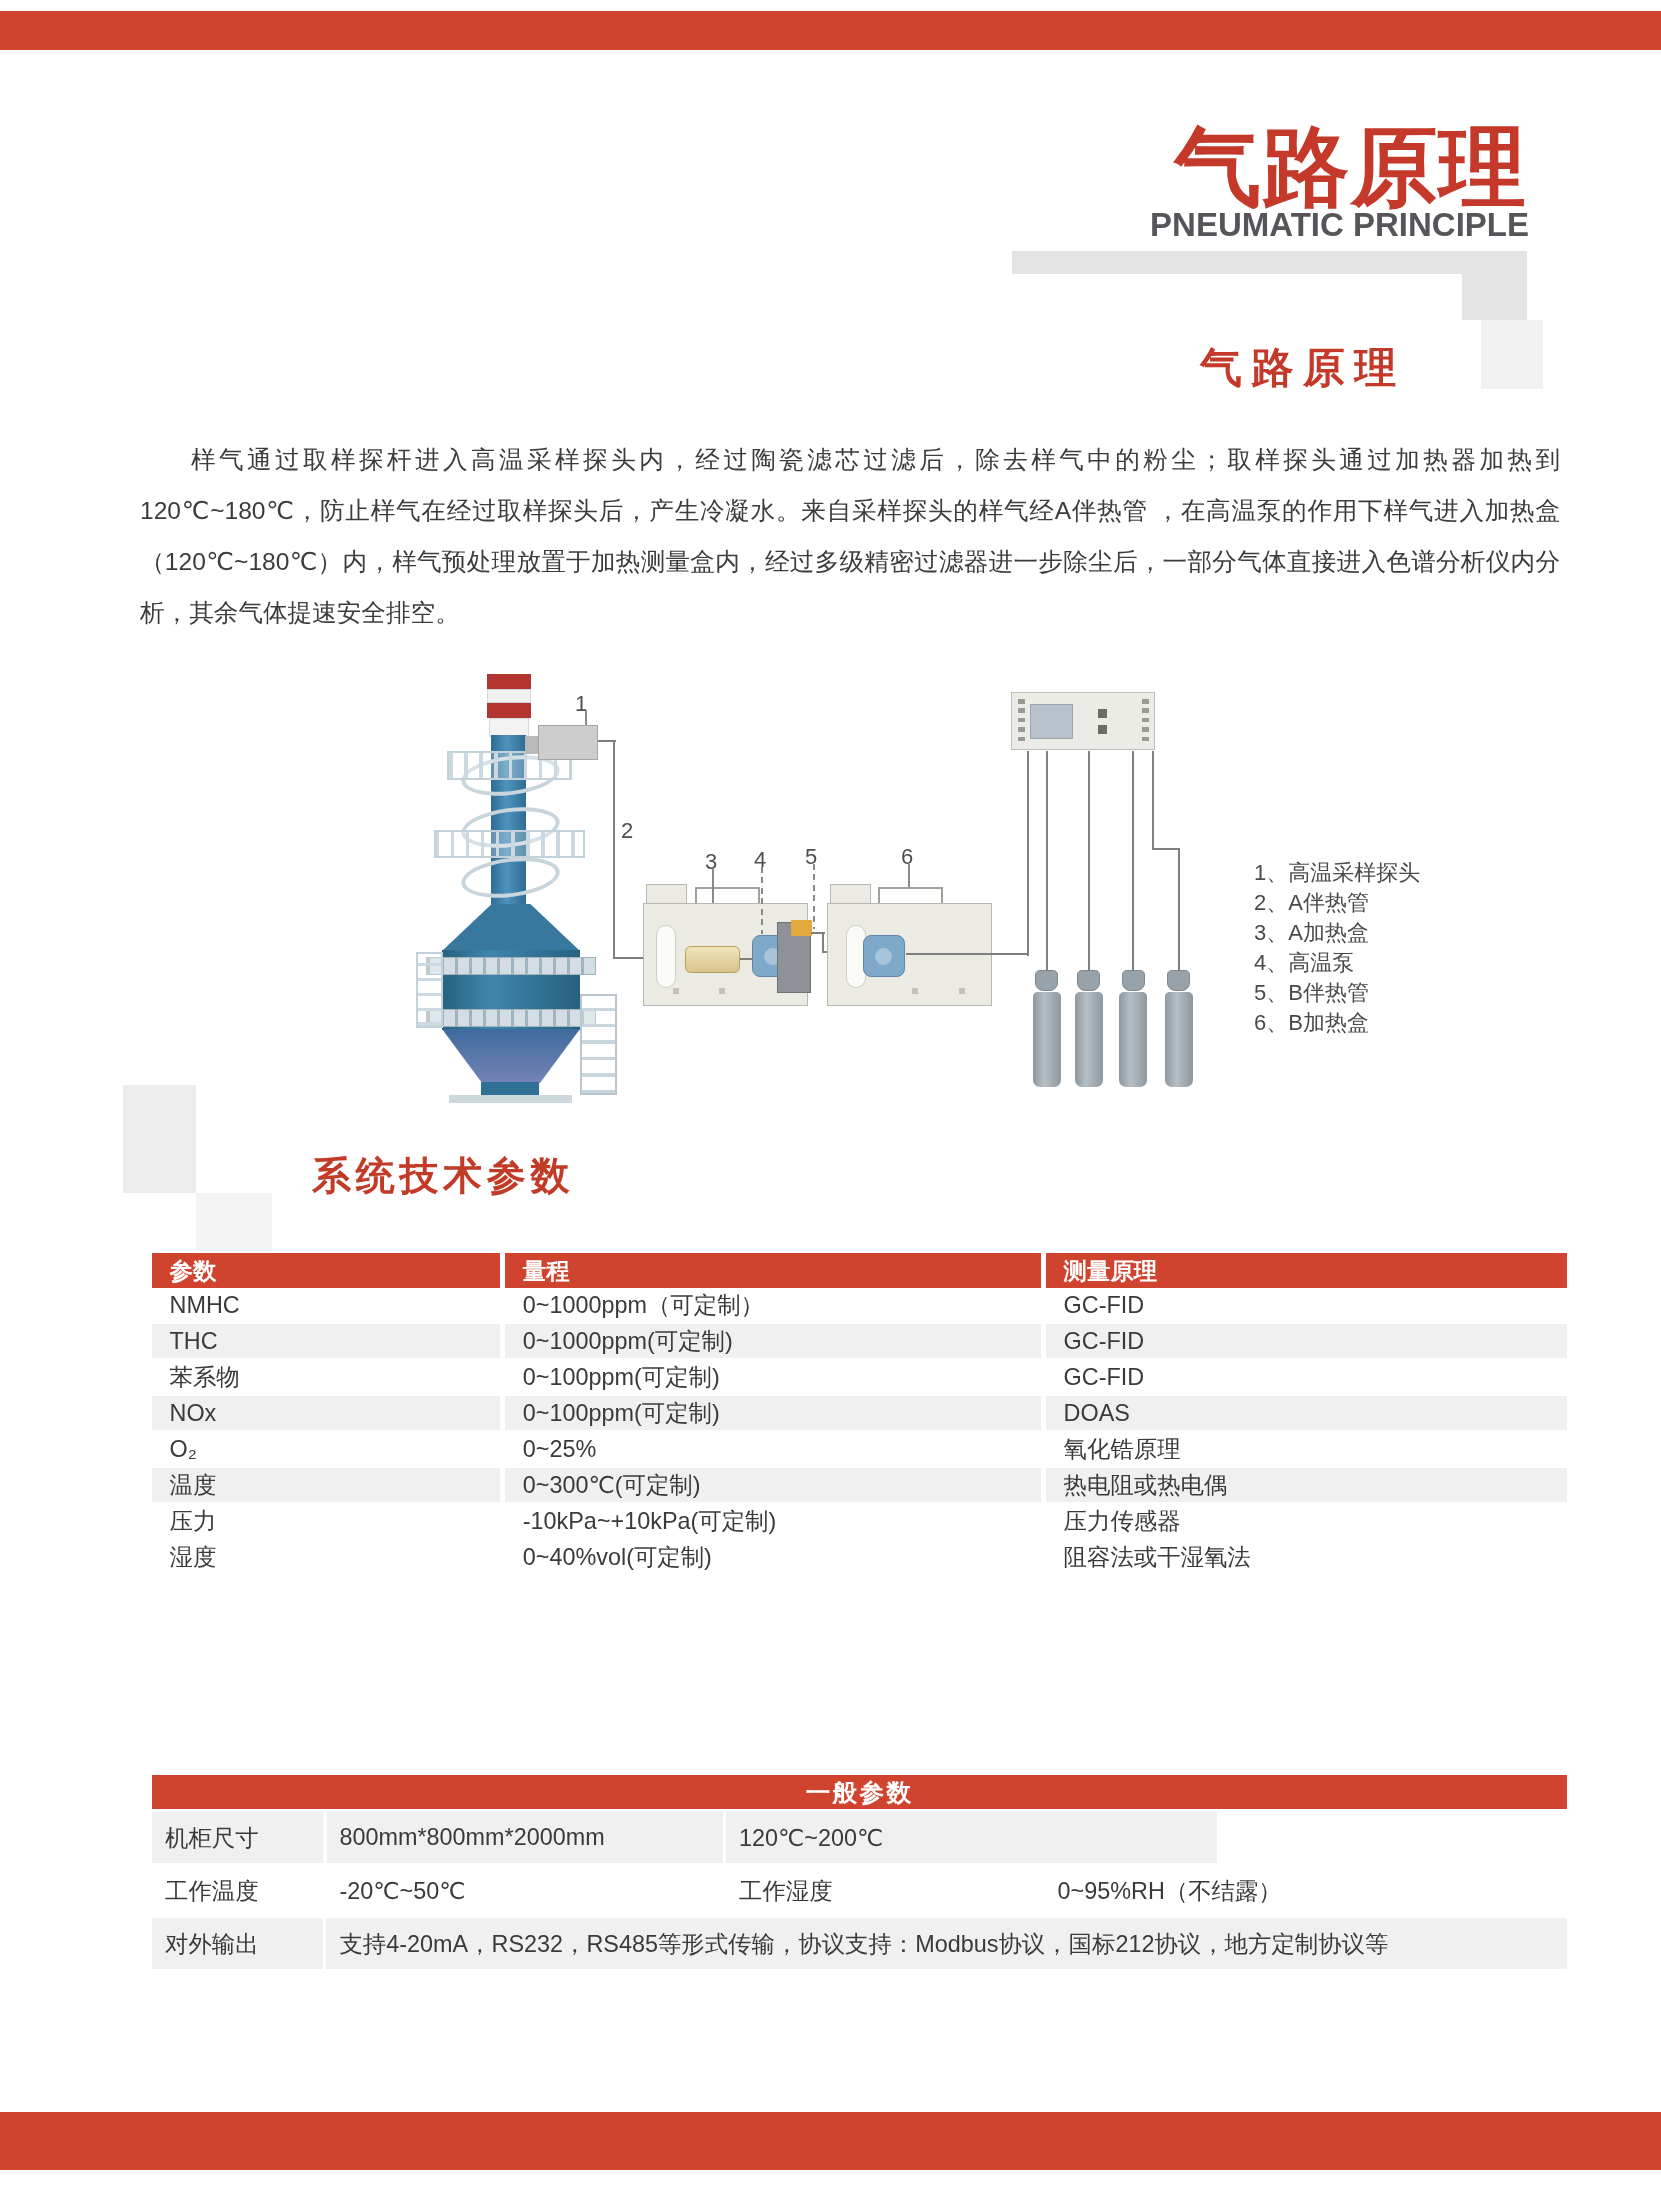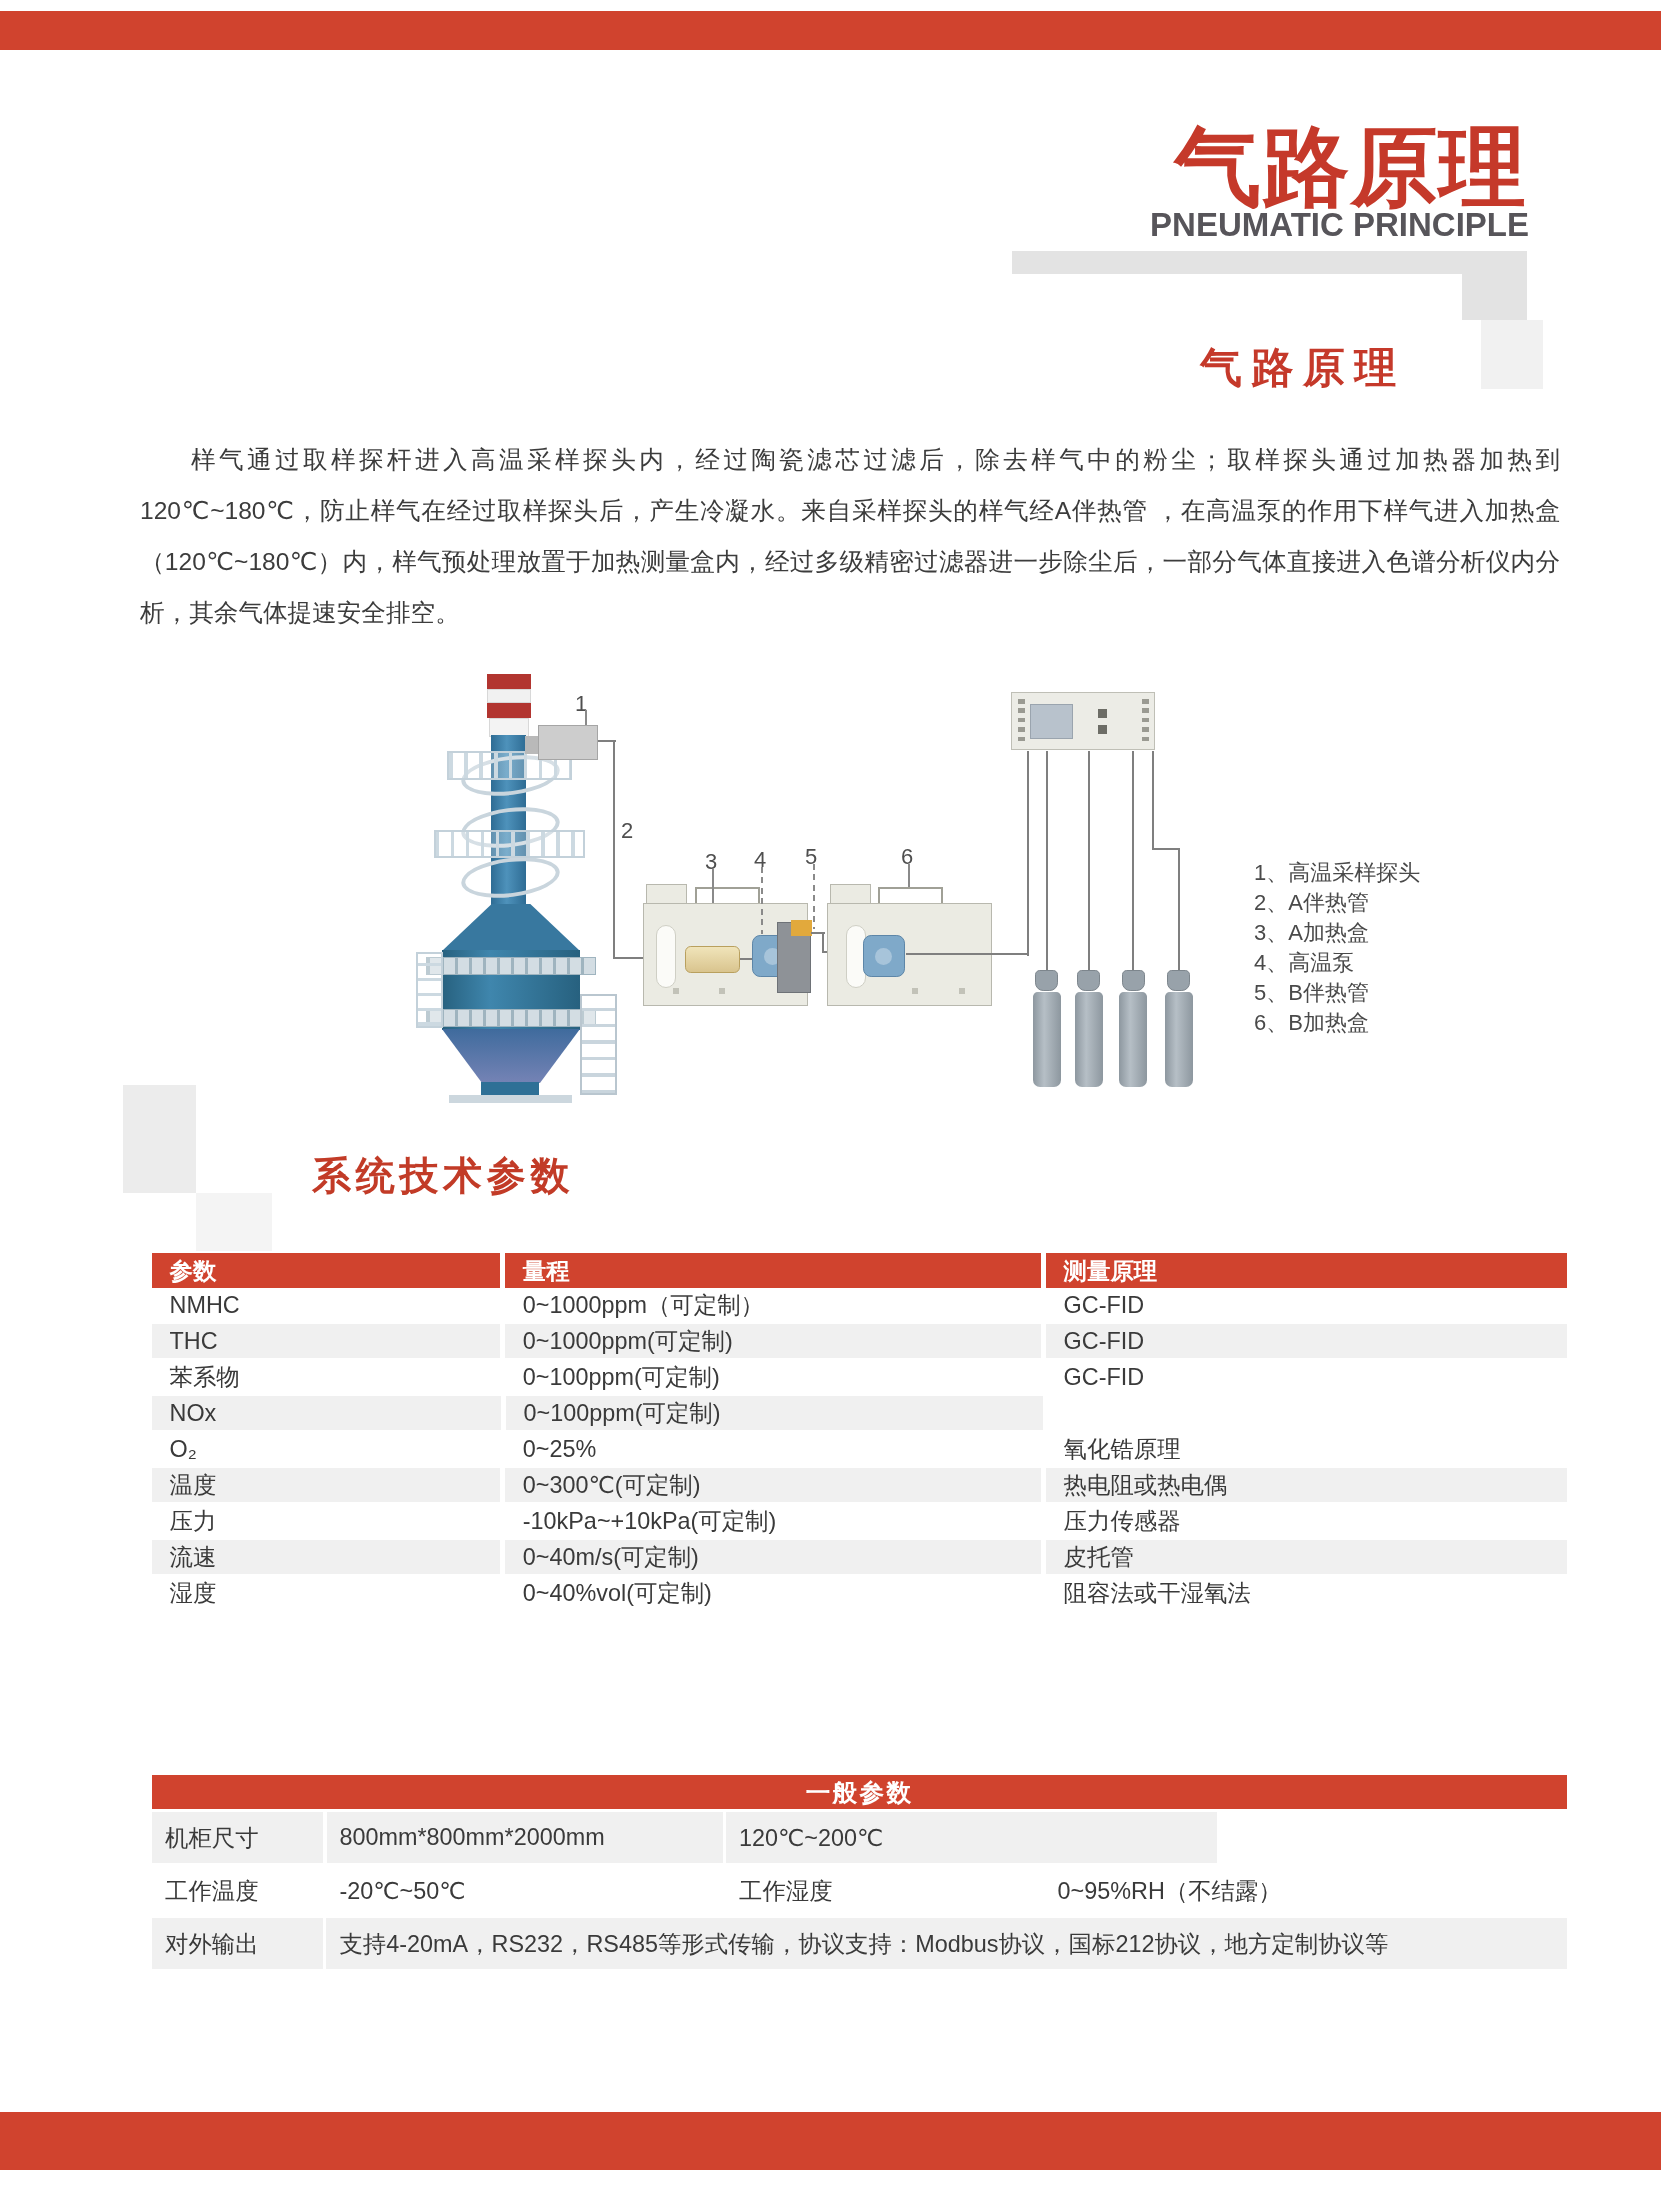--- a/index.html
+++ b/index.html
@@ -251,40 +251,36 @@
       <div class="cell c3">GC-FID</div>
     </div>
     <div class="mrow mbody">
       <div class="cell c1">苯系物</div>
       <div class="cell c2">0~100ppm(可定制)</div>
       <div class="cell c3">GC-FID</div>
     </div>
     <div class="mrow mbody alt">
       <div class="cell c1">NOx</div>
       <div class="cell c2">0~100ppm(可定制)</div>
+      <div class="cell c3">DOAS</div>
     </div>
     <div class="mrow mbody">
       <div class="cell c1">O₂</div>
       <div class="cell c2">0~25%</div>
       <div class="cell c3">氧化锆原理</div>
     </div>
     <div class="mrow mbody alt">
       <div class="cell c1">温度</div>
       <div class="cell c2">0~300℃(可定制)</div>
       <div class="cell c3">热电阻或热电偶</div>
     </div>
     <div class="mrow mbody">
       <div class="cell c1">压力</div>
       <div class="cell c2">-10kPa~+10kPa(可定制)</div>
       <div class="cell c3">压力传感器</div>
-    </div>
-    <div class="mrow mbody alt">
-      <div class="cell c1">流速</div>
-      <div class="cell c2">0~40m/s(可定制)</div>
-      <div class="cell c3">皮托管</div>
     </div>
     <div class="mrow mbody">
       <div class="cell c1">湿度</div>
       <div class="cell c2">0~40%vol(可定制)</div>
       <div class="cell c3">阻容法或干湿氧法</div>
     </div>
   </div>
 
   <div class="abs gband">一般参数</div>
 

